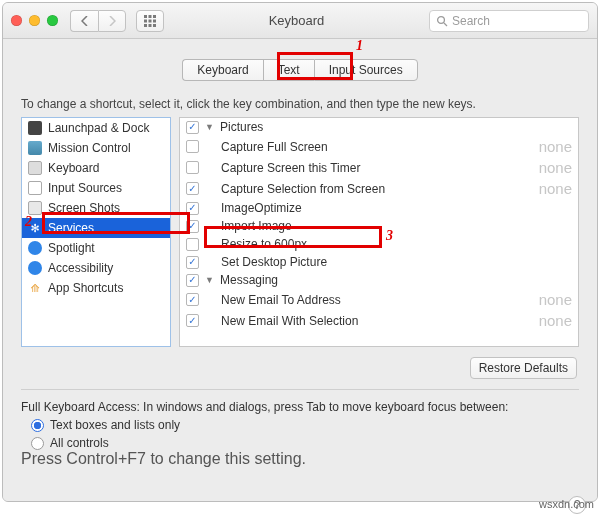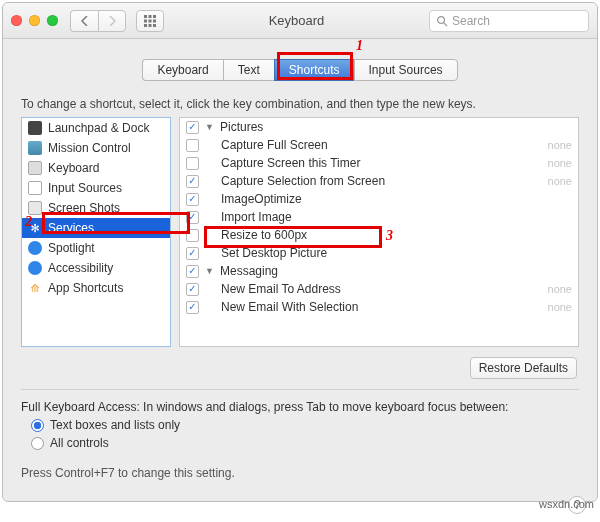--- a/index.html
+++ b/index.html
@@ -50,34 +50,34 @@
   .left-item.selected{background:#1a63da;color:#fff;}
   .ico{width:14px;height:14px;display:inline-flex;align-items:center;justify-content:center;font-size:11px;}
   
   .right-pane { flex:1; border:1px solid #c7c7c7; background:#fff; overflow:auto; }
   .row { display:flex;align-items:center;gap:6px;padding:2px 6px; font-size:12px;}
   .row .chk{width:13px;height:13px;border:1px solid #b6b6b6;border-radius:2px;display:inline-flex;align-items:center;justify-content:center;background:#fff;}
   .row .chk.on{background:#fff;}
   .row .chk.on::after{content:"✓";color:#3776d6;font-size:10px;line-height:1}
   .row .tri{color:#7a7a7a;font-size:9px;width:9px;display:inline-block;}
   .row .label{flex:1}
-  .row .sc{color:#c6c6c6;font-size:11px;}
+  .row .sc{color:#c6c6c6;font-size:15px;}
   .row.group{font-weight:500}
   .row.sub .label{padding-left:16px}
   
   .restore { align-self:flex-end; margin:10px 2px 4px; }
   .mac-btn { border:1px solid #c2c2c2;border-radius:4px;background:linear-gradient(#fdfdfd,#f1f1f1);padding:3px 8px;font-size:12px;color:#333;}
   
   .divider{height:1px;background:#cfcfcf;margin:6px 0 10px;}
   
   .fka { font-size:12px;color:#333;}
   .radio-row{display:flex;align-items:flex-end;gap:6px;margin:4px 0 0 10px;font-size:12px;}
   .radio{width:13px;height:13px;border:1px solid #9a9a9a;border-radius:50%;display:inline-flex;align-items:center;justify-content:center;background:#fff;}
   .radio.on{background:radial-gradient(circle,#2f6fe0 0 45%,#fff 50% 100%);border-color:#2f6fe0;}
-  .hint{font-size:12px;color:#555;margin-top:16px;}
+  .hint{font-size:16px;color:#555;margin-top:0;}
   
   .help { position:absolute; bottom:8px; right:14px; width:18px;height:18px;border-radius:50%;border:1px solid #bdbdbd;background:#fff;display:flex;align-items:center;justify-content:center;color:#6a6a6a;font-size:12px;}
   
   .watermark{position:absolute;bottom:12px;right:6px;font-size:11px;color:#3a3a3a;opacity:.8}
   
   
   .ic-launchpad{background:#444;border-radius:2px}
   .ic-mission{background:linear-gradient(#6ac,#48a);border-radius:2px}
   .ic-keyboard{background:#ddd;border:1px solid #aaa;border-radius:2px}
   .ic-input{background:#fff;border:1px solid #aaa;border-radius:2px}
@@ -132,21 +132,20 @@
         </svg>
       <span>Search</span>
     </div>
   </div>
 
   <div class="content">
 
     <div class="tabs" style="position:relative;">
       <div class="tab">Keyboard</div>
       <div class="tab">Text</div>
-      <div class="tab active">Shortcuts</div>
       <div class="tab">Input Sources</div>
     </div>
 
     <div class="instruction">To change a shortcut, select it, click the key combination, and then type the new keys.</div>
 
     <div class="panes" style="position:relative;">
       <div class="left-pane">
         <div class="left-item">
             <span class="ico ic-launchpad"></span>
             <span>Launchpad &amp; Dock</span>

